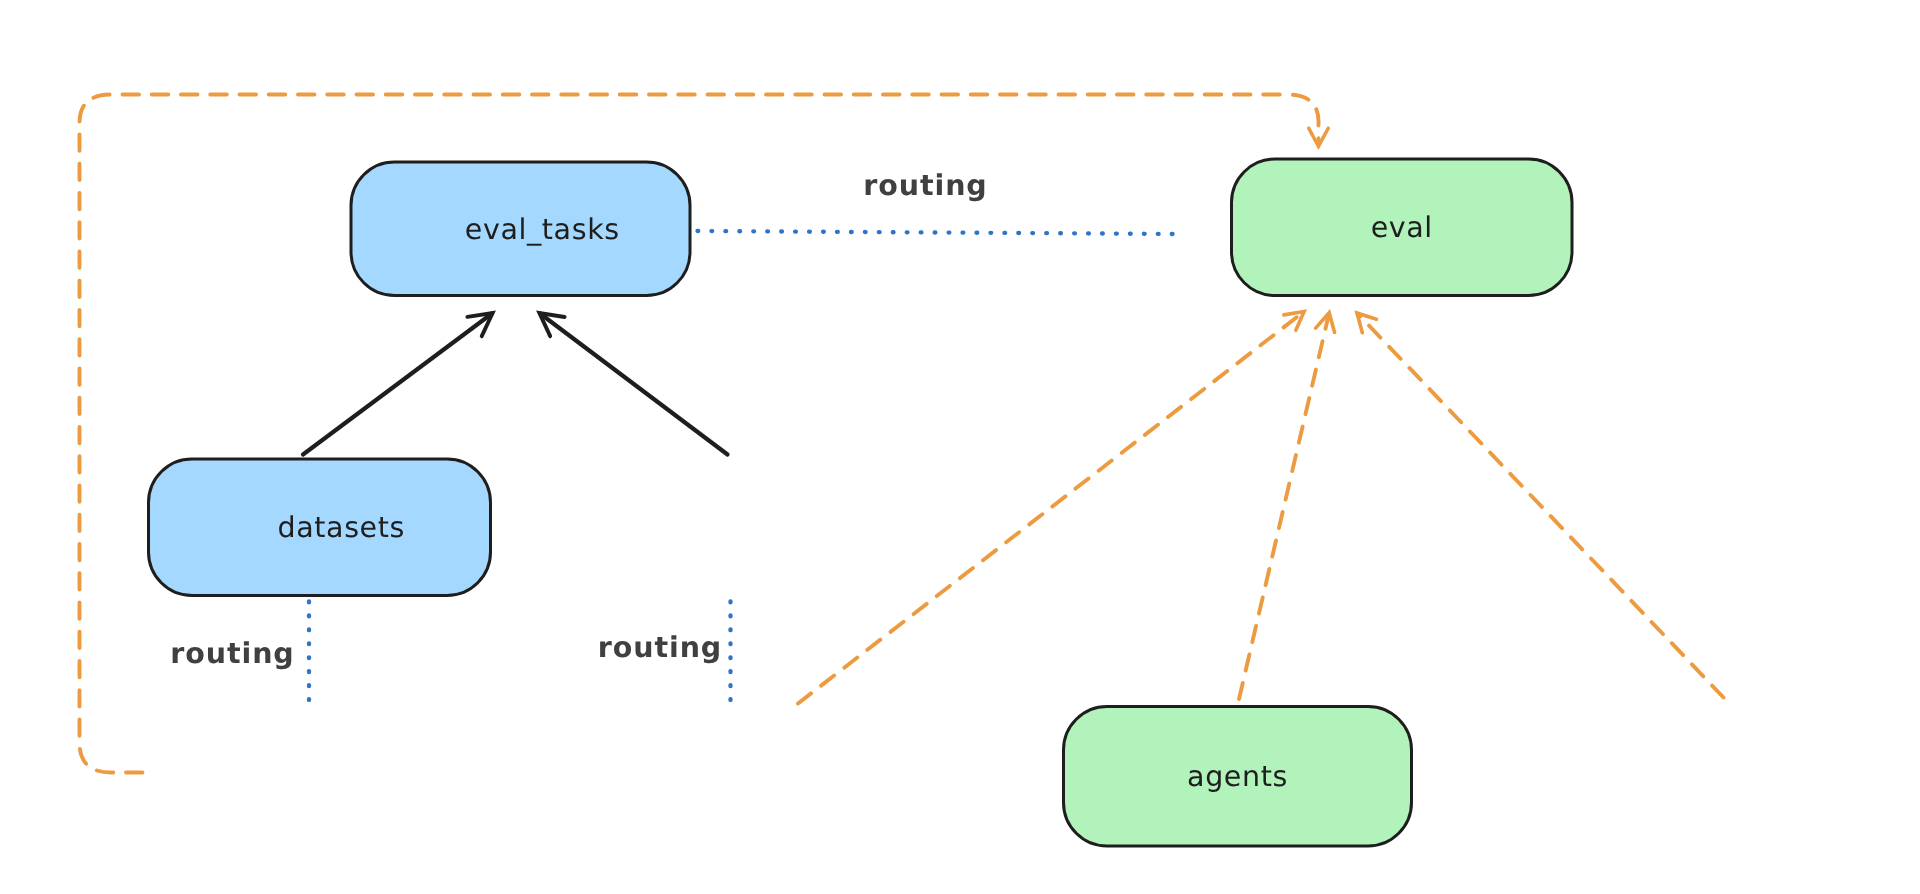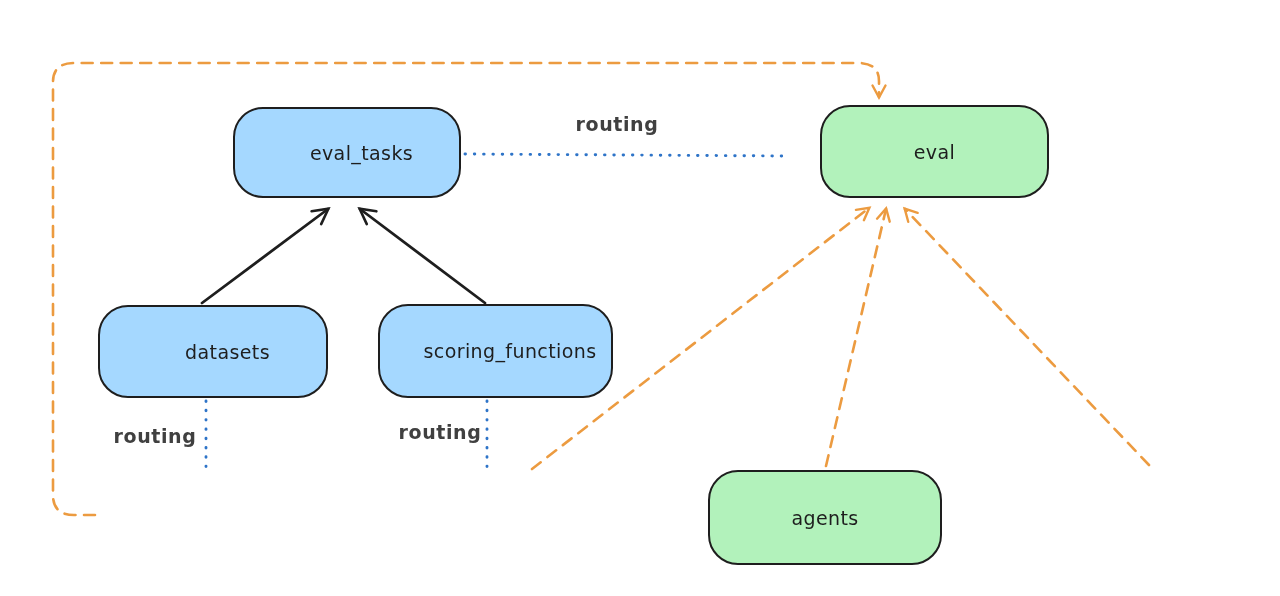--- a/index.html
+++ b/index.html
@@ -83,23 +83,20 @@
 
   <div class="node blue" id="n-eval-tasks">
     <span>eval_tasks</span>
   </div>
   <div class="node green" id="n-eval">
     <span>eval</span>
   </div>
   <div class="node blue" id="n-datasets">
     <span>datasets</span>
   </div>
-  <div class="node blue" id="n-scoring-functions">
-    <span>scoring_functions</span>
-  </div>
   <div class="node green" id="n-agents">
     <span>agents</span>
   </div>
 
   <div class="edge-label" id="lbl-routing-main">routing</div>
   <div class="edge-label" id="lbl-routing-left">routing</div>
   <div class="edge-label" id="lbl-routing-mid">routing</div>
 
 </div>
 

